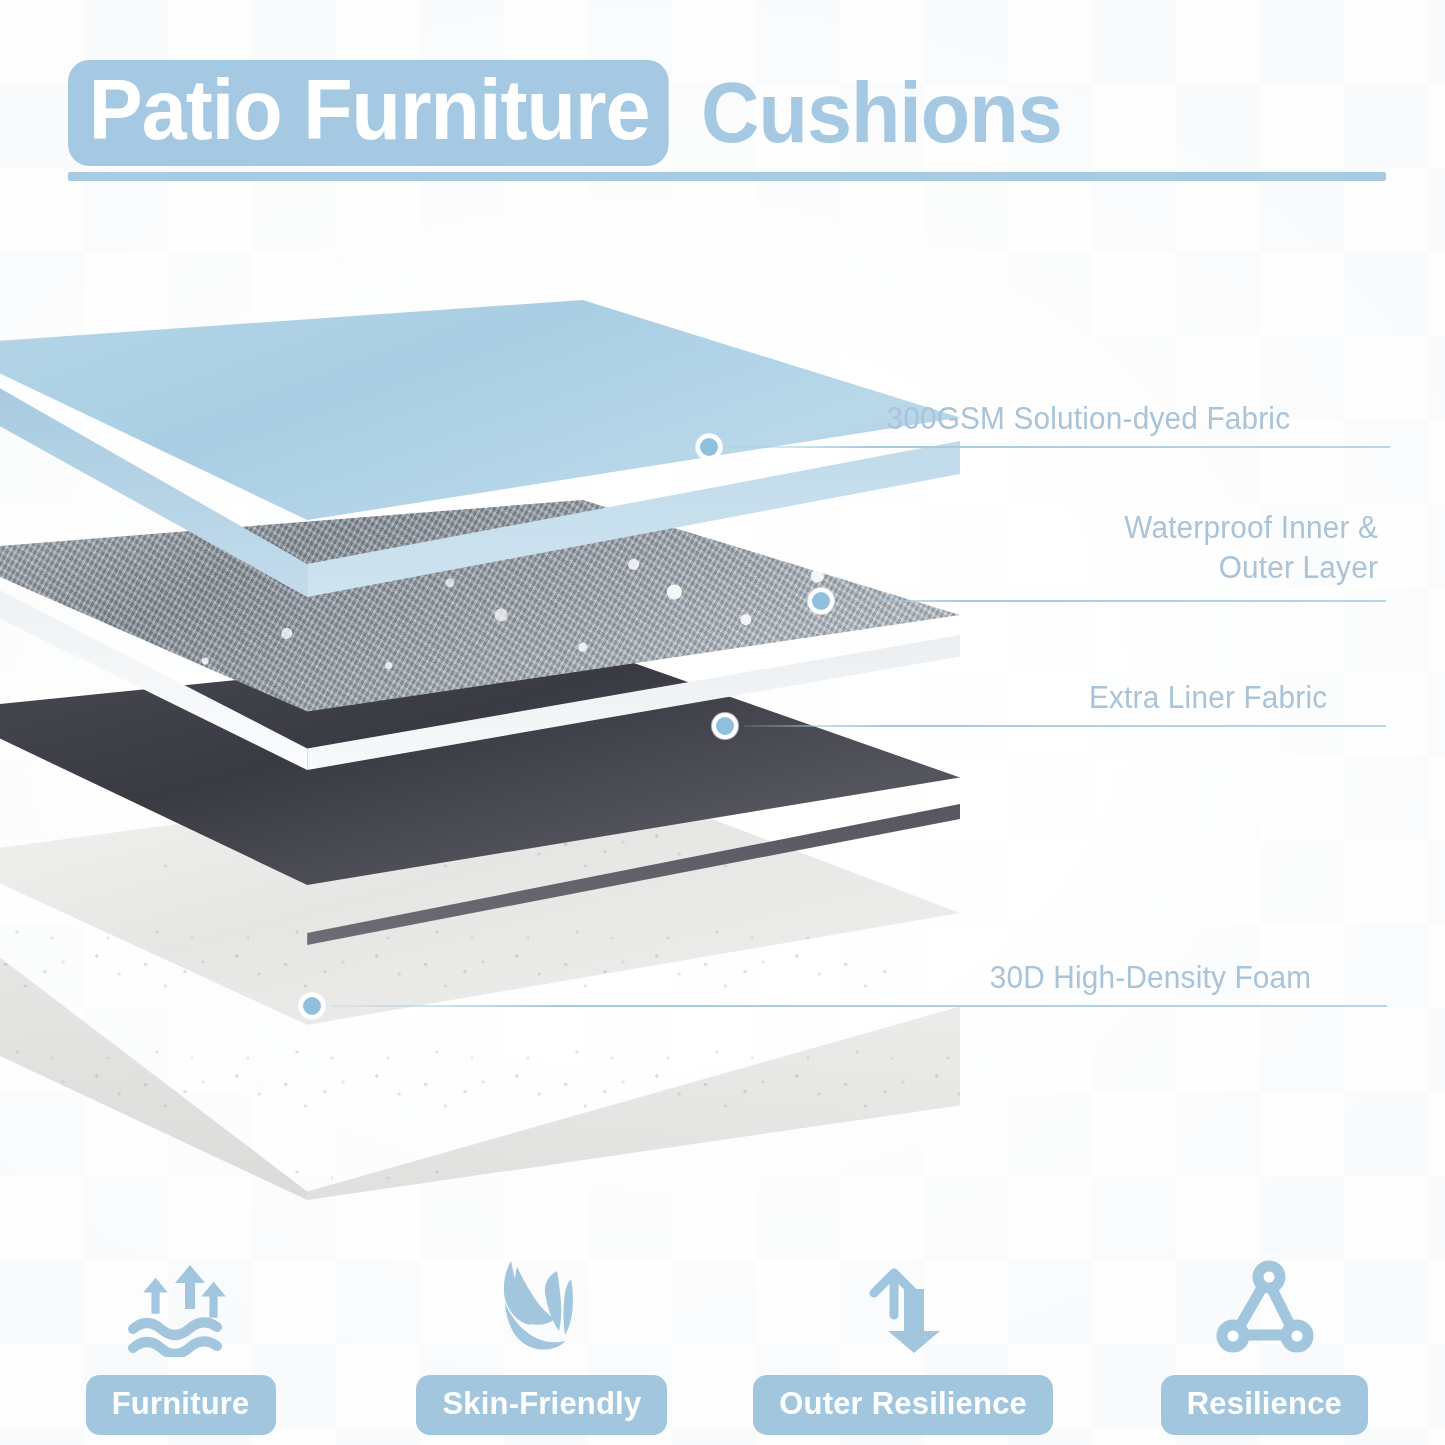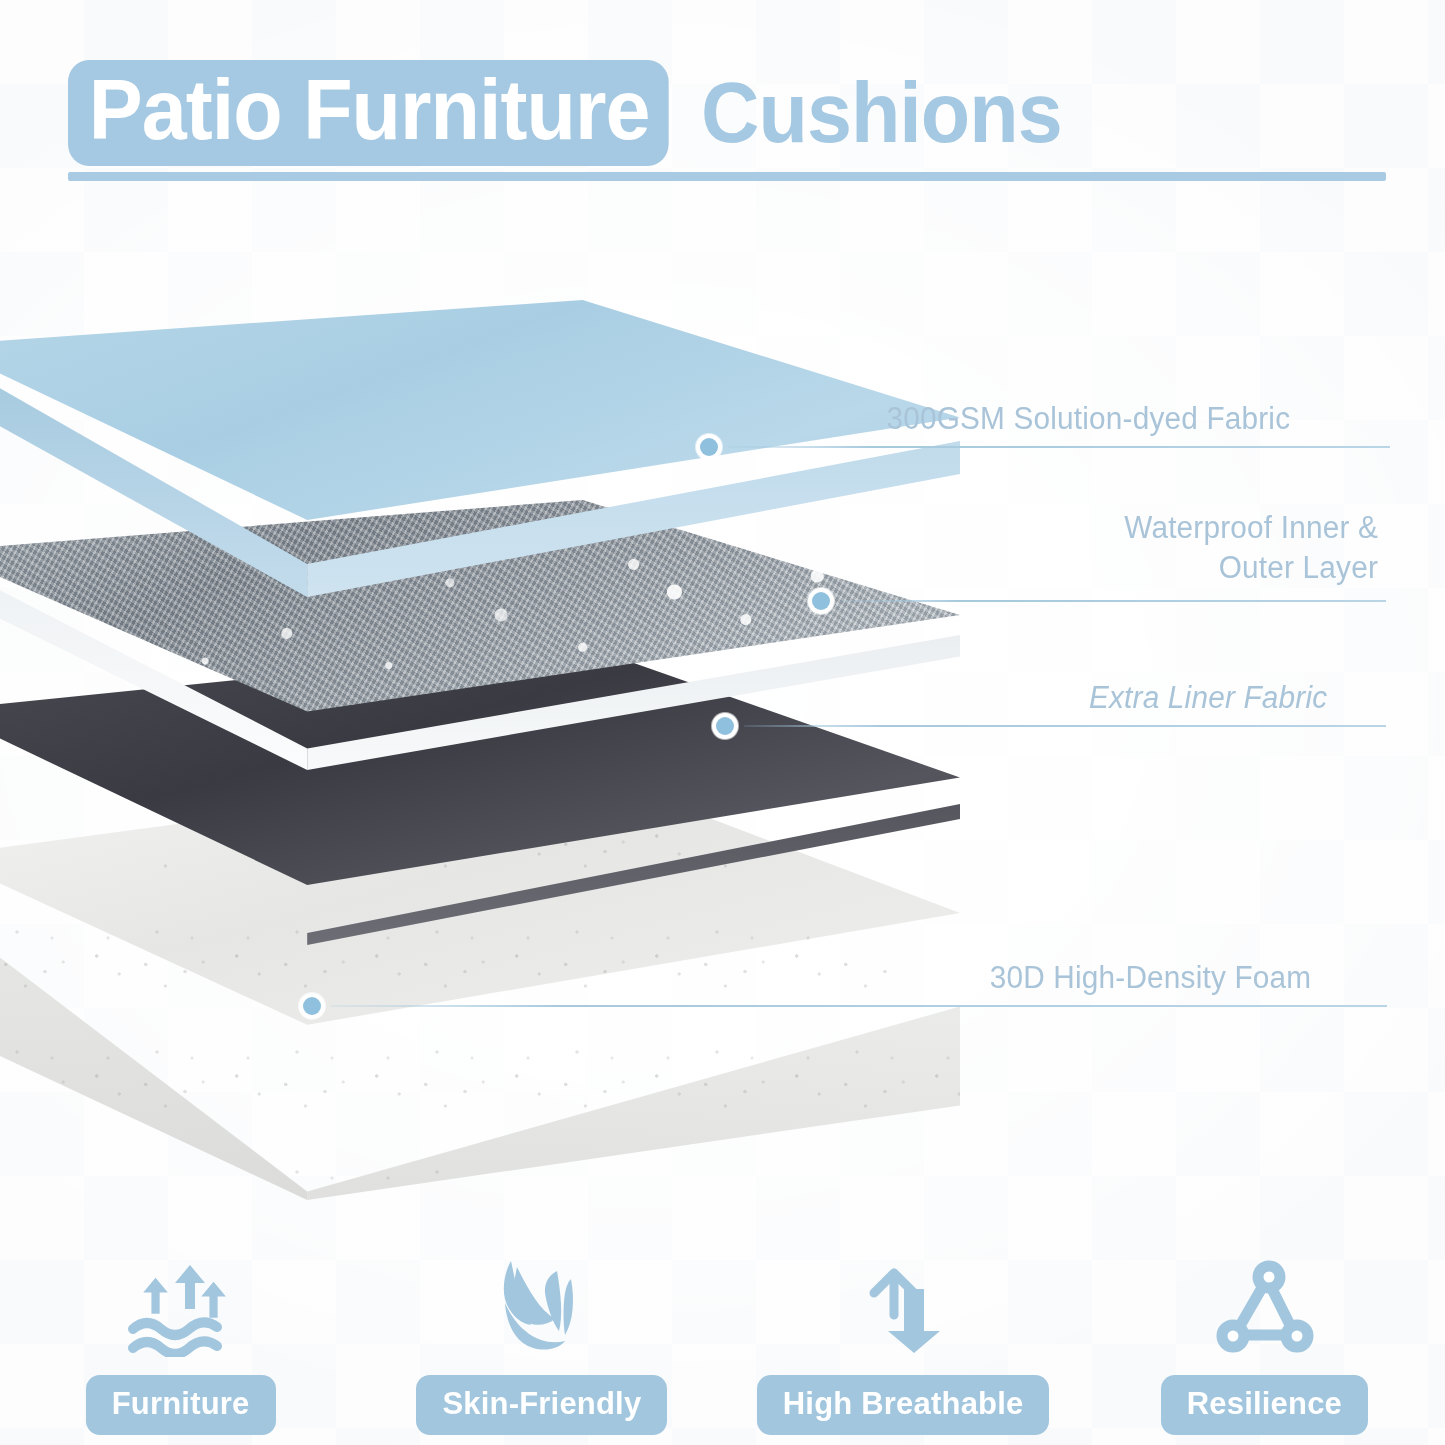--- a/index.html
+++ b/index.html
@@ -279,21 +279,21 @@
   <div class="callout-marker" style="left:808px; top:588px;">
     <i></i>
   </div>
   <div class="callout-line" style="left:840px; top:600px; width:546px;"></div>
   <div class="callout-text two-line" style="left:986px; top:508px; width:400px;">
     <span>Waterproof Inner  &amp;</span><br>
     <span>Outer Layer</span>
   </div>
 </div>
 
-<div class="callout" style="left:0; top:0; width:1445px; height:1445px; pointer-events:none;font-style:italic;">
+<div class="callout" style="left:0; top:0; width:1445px; height:1445px; pointer-events:none;">
   <div class="callout-marker" style="left:712px; top:713px;">
     <i></i>
   </div>
   <div class="callout-line" style="left:744px; top:725px; width:642px;"></div>
   <div class="callout-text" style="left:1084px; top:678px;">Extra Liner Fabric</div>
 </div>
 
 <div class="callout" style="left:1px; top:0; width:1445px; height:1445px; pointer-events:none;">
   <div class="callout-marker" style="left:298px; top:993px;">
     <i></i>
@@ -340,21 +340,21 @@
     <div class="feature-icon">
       <svg width="90" height="104" viewBox="0 0 90 104">
         <g fill="none" stroke="#a1c6de" stroke-width="9" stroke-linejoin="round" stroke-linecap="round">
           <path d="M36 62 V20 M36 20 L16 40 M36 20 L56 40"></path>
         </g>
         <g fill="#a1c6de">
           <path d="M46 36 h20 v42 h16 L56 100 L30 78 h16 V36 Z"></path>
         </g>
       </svg>
     </div>
-    <div class="feature-pill">High Breathable</div>
+    <div class="feature-pill">Outer Resilience</div>
   </div>
 
   <div class="feature">
     <div class="feature-icon">
       <svg width="106" height="100" viewBox="0 0 106 100">
         <g stroke="#a1c6de" stroke-width="11" fill="none" stroke-linecap="round">
           <path d="M56 22 L26 74"></path>
           <path d="M56 22 L82 74"></path>
           <path d="M26 78 L80 78"></path>
         </g>

